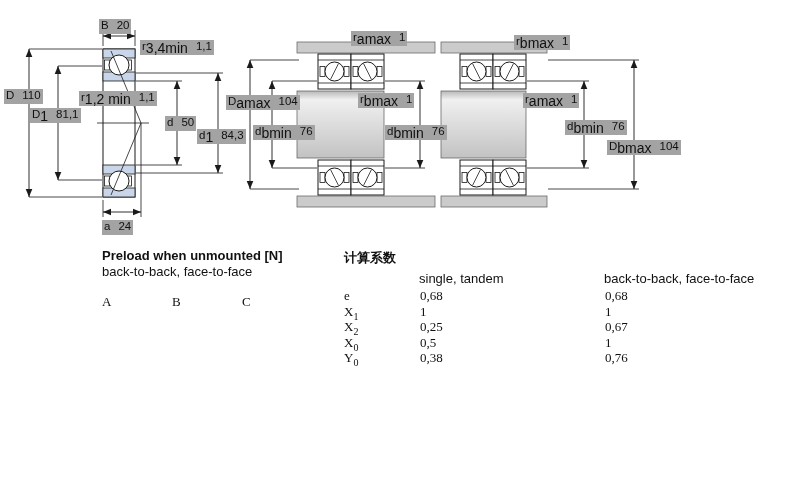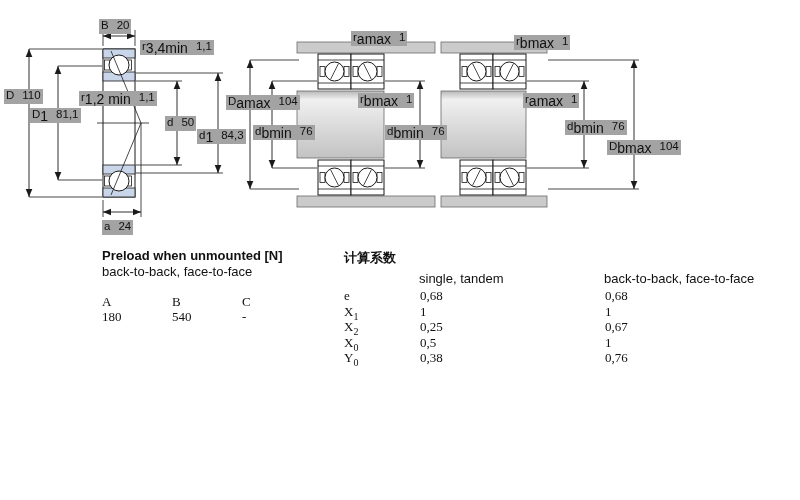--- a/index.html
+++ b/index.html
@@ -167,21 +167,20 @@
   <div class="dim" style="left:385px;top:125px"><span>d</span><sub>bmin</sub><span class="v">76</span></div>
 
   <div class="dim" style="left:514px;top:35px"><span>r</span><sub>bmax</sub><span class="v">1</span></div>
   <div class="dim" style="left:523px;top:93px"><span>r</span><sub>amax</sub><span class="v">1</span></div>
   <div class="dim" style="left:565px;top:120px"><span>d</span><sub>bmin</sub><span class="v">76</span></div>
   <div class="dim" style="left:607px;top:140px"><span>D</span><sub>bmax</sub><span class="v">104</span></div>
 
   <div class="tbl bold" style="left:102px;top:248px">Preload when unmounted [N]</div>
   <div class="tbl" style="left:102px;top:264px">back-to-back, face-to-face</div>
   <div class="prow" style="left:102px;top:294px"><span>A</span><span>B</span><span>C</span></div>
-  <div class="prow" style="left:102px;top:309px"><span>180</span><span>540</span><span>-</span></div>
 
   <div class="tbl bold" style="left:344px;top:250px;font-family:Liberation Sans, sans-serif">计算系数</div>
   <div class="tbl" style="left:419px;top:271px">single, tandem</div>
   <div class="tbl" style="left:604px;top:271px">back-to-back, face-to-face</div>
 
   <div class="frows">
     <div class="frow">
         <span class="fl"><span>e</span><sub></sub></span>
         <span class="f1">0,68</span>
         <span class="f2">0,68</span>

